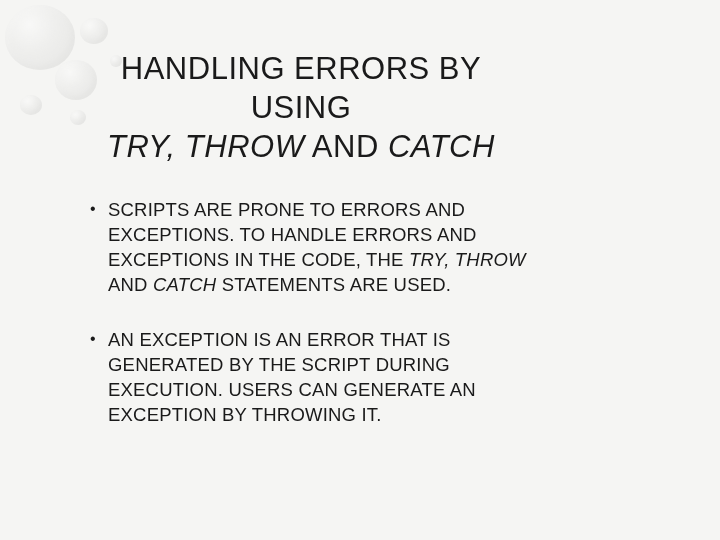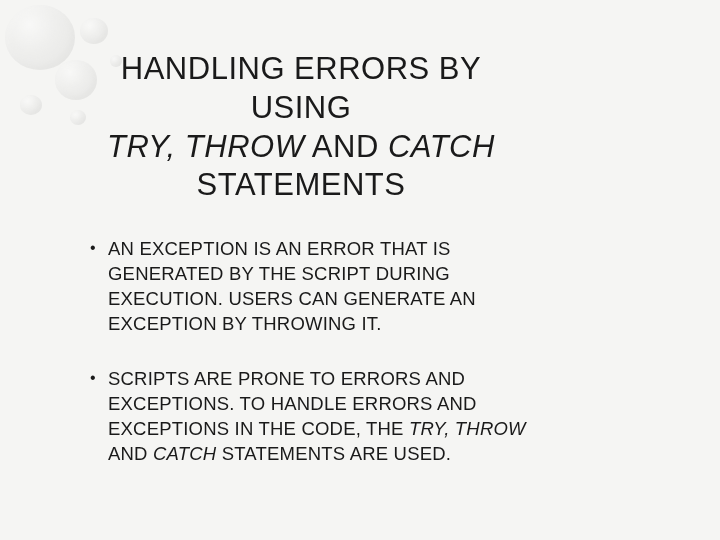--- a/index.html
+++ b/index.html
@@ -70,25 +70,24 @@
   <div class="bubble" style="width:22px;height:20px;top:95px;left:20px;"></div>
   <div class="bubble" style="width:16px;height:15px;top:110px;left:70px;"></div>
   <div class="bubble" style="width:12px;height:12px;top:55px;left:110px;"></div>
 </div>
 
 <div class="slide">
 
   <h1 class="title">
     <span>HANDLING ERRORS BY USING</span><br>
     <span class="italic">TRY, THROW</span><span> AND </span><span class="italic">CATCH</span><br>
-    <span>STATEMENTS</span>
   </h1>
 
   <ul class="bullets">
     <li>
-      <span>AN EXCEPTION IS AN ERROR THAT IS GENERATED BY THE SCRIPT DURING EXECUTION. USERS CAN GENERATE AN EXCEPTION BY THROWING IT.</span>
+      <span>SCRIPTS ARE PRONE TO ERRORS AND EXCEPTIONS. TO HANDLE ERRORS AND EXCEPTIONS IN THE CODE, THE </span><span class="kw">TRY, THROW</span><span> AND </span><span class="kw">CATCH</span><span> STATEMENTS ARE USED.</span>
     </li>
     <li>
-      <span>SCRIPTS ARE PRONE TO ERRORS AND EXCEPTIONS. TO HANDLE ERRORS AND EXCEPTIONS IN THE CODE, THE </span><span class="kw">TRY, THROW</span><span> AND </span><span class="kw">CATCH</span><span> STATEMENTS ARE USED.</span>
+      <span>AN EXCEPTION IS AN ERROR THAT IS GENERATED BY THE SCRIPT DURING EXECUTION. USERS CAN GENERATE AN EXCEPTION BY THROWING IT.</span>
     </li>
   </ul>
 
 </div>
 
 </body></html>

